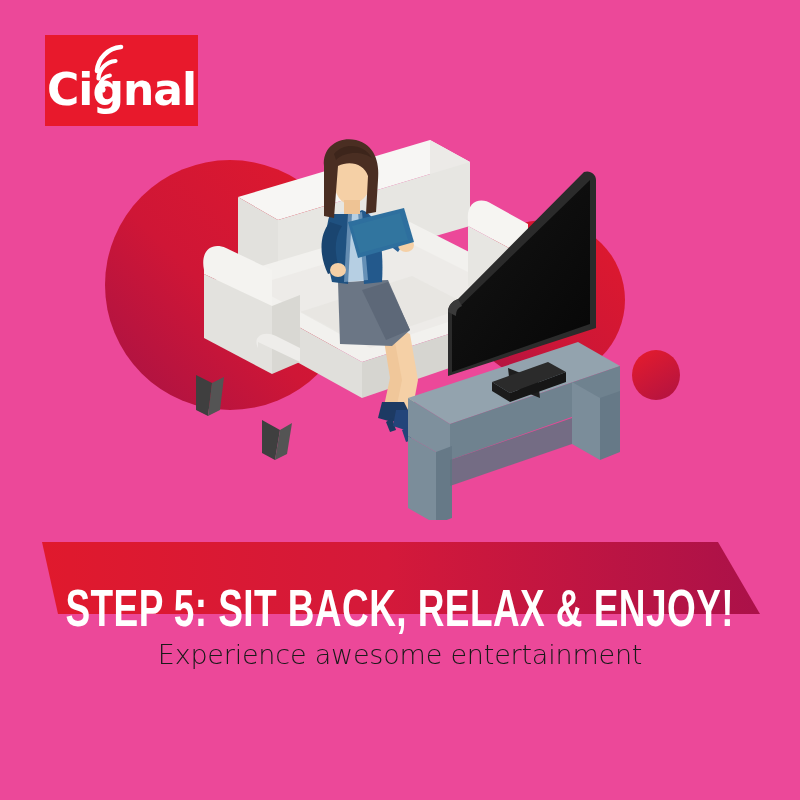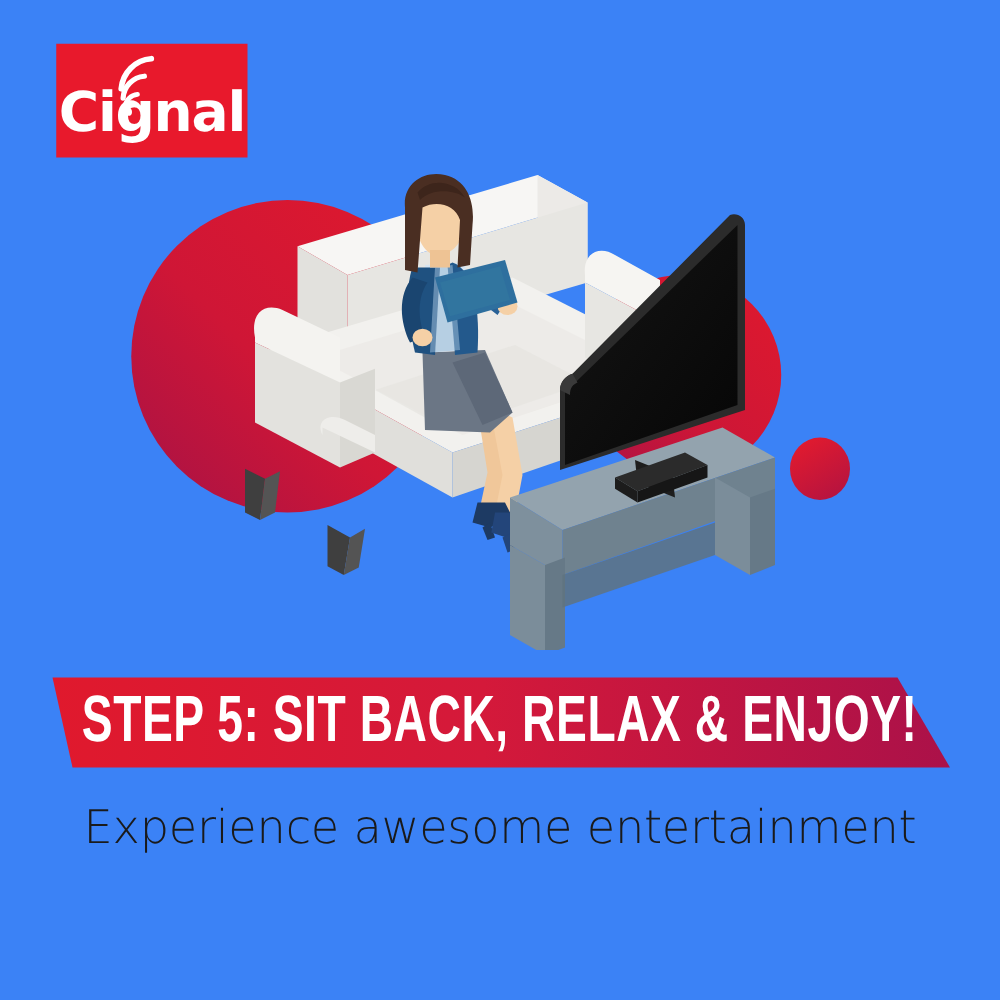--- a/index.html
+++ b/index.html
@@ -4,21 +4,21 @@
 <style>
   html, body {
     margin: 0;
     padding: 0;
     background: #ffffff;
   }
   #canvas {
     position: relative;
     width: 800px;
     height: 800px;
-    background: #3b82f6;
+    background: #ec4899;
     overflow: hidden;
     font-family: "Liberation Sans", sans-serif;
   }
 
   
   #logo-block {
     position: absolute;
     left: 45px;
     top: 35px;
     width: 153px;
@@ -55,21 +55,21 @@
     height: 96px;
   }
   #banner svg {
     display: block;
     width: 800px;
     height: 96px;
   }
   #banner-text {
     position: absolute;
     left: 0;
-    top: 528px;
+    top: 560px;
     width: 800px;
     height: 96px;
     display: flex;
     align-items: center;
     justify-content: center;
     pointer-events: none;
   }
   #banner-text span {
     color: #ffffff;
     font-family: "Liberation Sans Narrow", "Liberation Sans", sans-serif;
@@ -86,21 +86,21 @@
   
   #caption {
     position: absolute;
     left: 0;
     top: 636px;
     width: 800px;
     text-align: center;
     color: #1a1a1a;
     font-family: "DejaVu Sans", "Liberation Sans", sans-serif;
     font-weight: 300;
-    font-size: 37px;
+    font-size: 27px;
     line-height: 1.42;
     letter-spacing: -0.2px;
   }
   #caption .cap-line { display: block; }
 </style>
 </head>
 <body>
 
 <div id="canvas">
 

